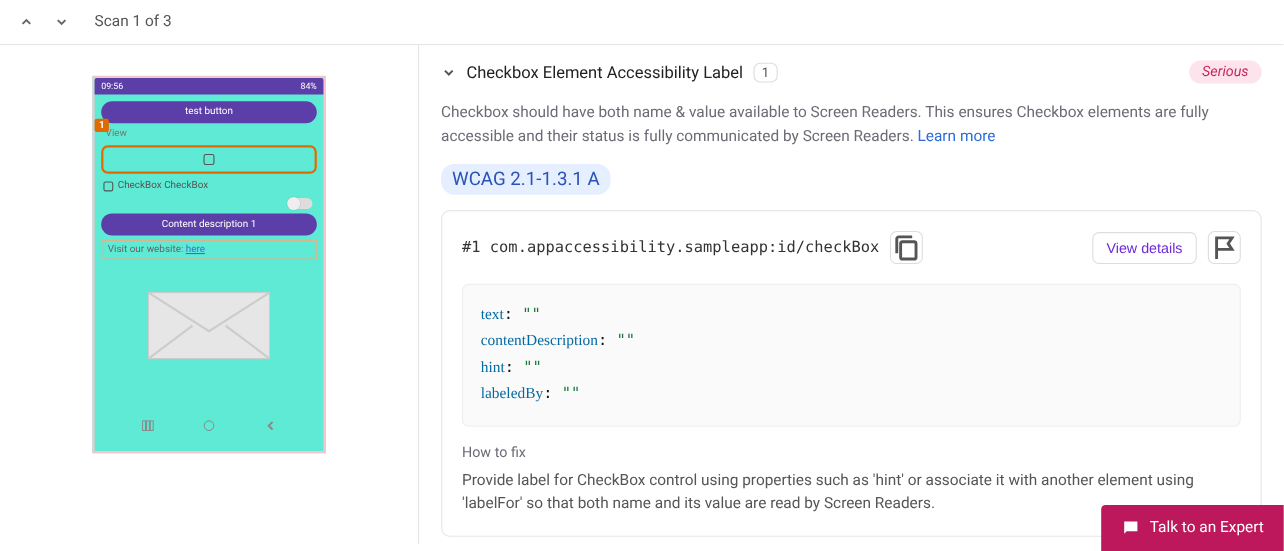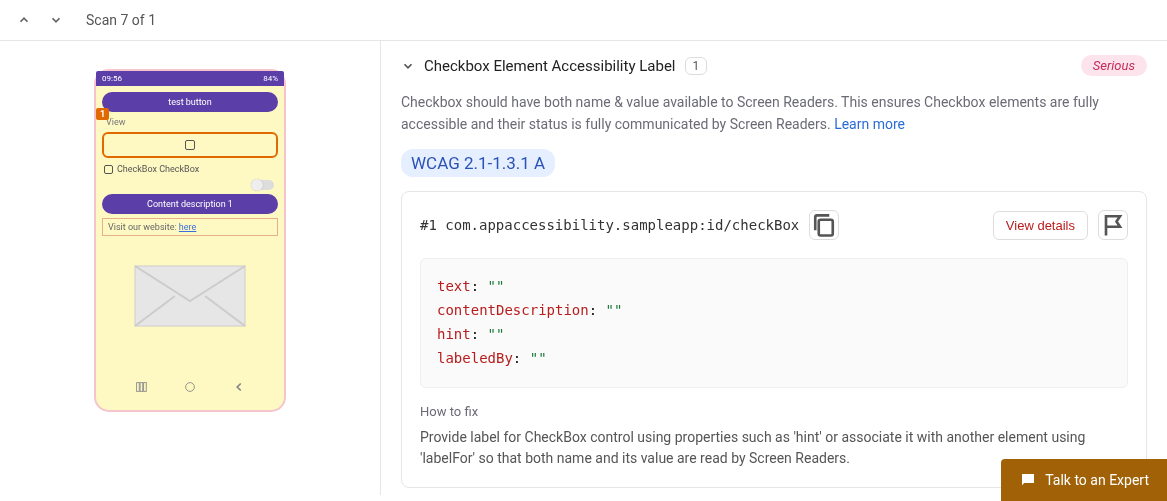--- a/index.html
+++ b/index.html
@@ -3,21 +3,21 @@
 <meta charset="utf-8">
 <style>
   * { box-sizing: border-box; margin: 0; padding: 0; }
   body { font-family: -apple-system, BlinkMacSystemFont, "Segoe UI", Roboto, sans-serif; color: #333; background: #fff; font-size: 14px; }
   .topbar { display: flex; align-items: center; gap: 12px; padding: 10px 14px; border-bottom: 1px solid #e6e6e9; }
   .nav-btn { width: 20px; height: 20px; display: flex; align-items: center; justify-content: center; color: #666; cursor: pointer; }
   .nav-btn svg { width: 14px; height: 14px; }
   .scan-label { color: #555; font-size: 14px; margin-left: 8px; }
   .main { display: flex; height: calc(501px - 47px); }
   .left-panel { width: 381px; border-right: 1px solid #e6e6e9; display: flex; align-items: flex-start; justify-content: center; padding-top: 28px; }
-  .phone { width: 192px; border: 2px solid #f4c5cc; border-radius: 15px; background: #fef9c3; position: relative; }
+  .phone { width: 212px; border: 2px solid #f4c5cc; border-radius: 0; background: #5eead4; position: relative; }
   .statusbar { background: #5b3ea8; color: #fff; font-size: 8px; padding: 3px 6px; display: flex; justify-content: space-between; border-radius: 2px 2px 0 0; }
   .phone-body { padding: 6px; display: flex; flex-direction: column; gap: 4px; }
   .p-btn { background: #5b3ea8; color: #fff; text-align: center; border-radius: 10px; font-size: 9px; padding: 5px 0; }
   .p-view { font-size: 9px; color: #777; padding: 1px 4px; position: relative; }
   .badge-1 { position: absolute; left: -6px; top: -8px; background: #e06a00; color: #fff; font-size: 9px; font-weight: bold; padding: 1px 4px; border-radius: 2px; }
   .p-checkbox-hl { border: 2px solid #e06a00; border-radius: 6px; height: 26px; display: flex; align-items: center; justify-content: center; }
   .p-checkbox-hl .sq { width: 10px; height: 10px; border: 1.5px solid #555; border-radius: 2px; }
   .p-row { display: flex; align-items: center; gap: 4px; font-size: 9px; color: #555; padding: 2px 2px; }
   .p-row .sq { width: 9px; height: 9px; border: 1.2px solid #555; border-radius: 2px; }
   .p-toggle { display: flex; justify-content: flex-end; padding: 0 4px; }
@@ -39,46 +39,46 @@
   .spacer { flex: 1; }
   .severity { background: #fde4ec; color: #c6295b; font-size: 13px; padding: 3px 12px; border-radius: 12px; font-style: italic; }
   .desc { color: #6b6b76; margin-top: 16px; line-height: 1.55; font-size: 14px; }
   .desc a { color: #2b6cd9; text-decoration: none; }
   .tag { display: inline-block; background: #e5efff; color: #2b52b6; font-size: 17px; padding: 4px 10px; border-radius: 12px; margin-top: 14px; }
   .card { border: 1px solid #e6e6e9; border-radius: 8px; margin-top: 14px; padding: 18px; }
   .card-head { display: flex; align-items: center; gap: 10px; }
   .selector { font-family: "SFMono-Regular", Consolas, monospace; font-size: 14px; color: #333; }
   .sel-num { color: #333; }
   .copy-btn, .flag-btn { border: 1px solid #ddd; border-radius: 6px; width: 30px; height: 30px; display: flex; align-items: center; justify-content: center; cursor: pointer; background: #fff; }
-  .viewdetails { border: 1px solid #ddd; border-radius: 6px; padding: 6px 12px; font-size: 13px; background: #fff; cursor: pointer; color: #b91c1c; }
+  .viewdetails { border: 1px solid #ddd; border-radius: 6px; padding: 6px 12px; font-size: 13px; background: #fff; cursor: pointer; color: #6d28d9; }
   .code-block { background: #fafafa; border: 1px solid #eee; border-radius: 6px; margin-top: 18px; padding: 16px; font-family: "SFMono-Regular", Consolas, monospace; font-size: 14px; line-height: 1.7; }
-  .ck { color: #b91c1c; }
+  .ck { color: #0369a1; font-family: Liberation Serif, serif; }
   .cc { color: #111; }
   .cv { color: #1a7a3a; }
   .howto { margin-top: 16px; }
   .howto-title { color: #6b6b76; font-size: 13px; margin-bottom: 8px; }
   .howto-body { color: #555; line-height: 1.5; font-size: 14px; }
-  .chat-fab { position: fixed; right: 0; bottom: 0; background: #a16207; color: #fff; display: flex; align-items: center; gap: 8px; padding: 12px 18px; border-radius: 4px 0 0 0; cursor: pointer; font-size: 14px; }
+  .chat-fab { position: fixed; right: 0; bottom: 0; background: #be185d; color: #fff; display: flex; align-items: center; gap: 8px; padding: 12px 18px; border-radius: 4px 0 0 0; cursor: pointer; font-size: 14px; }
   .chat-fab svg { width: 18px; height: 18px; }
 </style>
 </head>
 <body>
 
 <div class="topbar">
   <div class="nav-btn">
     <svg viewBox="0 0 16 16" fill="none" stroke="currentColor" stroke-width="2">
         <path d="M4 10l4-4 4 4"></path>
       </svg>
   </div>
   <div class="nav-btn">
     <svg viewBox="0 0 16 16" fill="none" stroke="currentColor" stroke-width="2">
         <path d="M4 6l4 4 4-4"></path>
       </svg>
   </div>
-  <div class="scan-label">Scan 7 of 1</div>
+  <div class="scan-label">Scan 1 of 3</div>
 </div>
 
 <div class="main">
   <div class="left-panel">
     <div class="phone">
       <div class="statusbar">
         <span>09:56</span>
         <span>84%</span>
       </div>
       <div class="phone-body">

